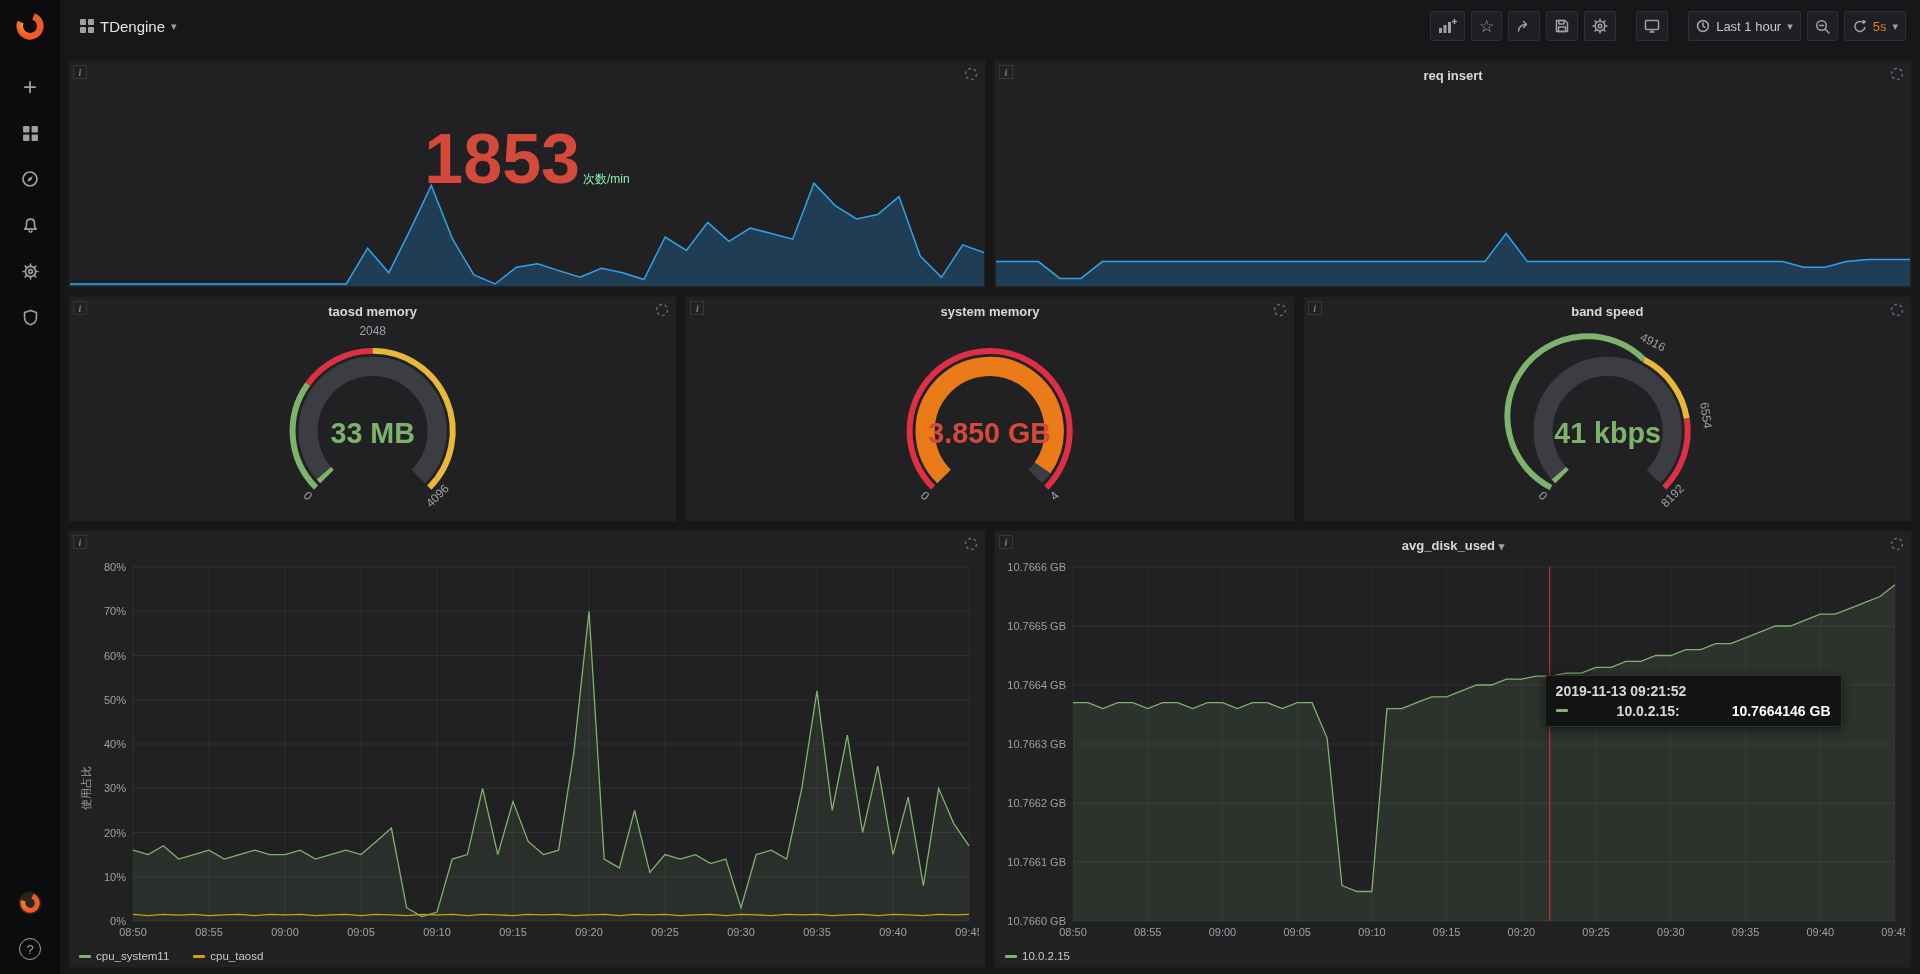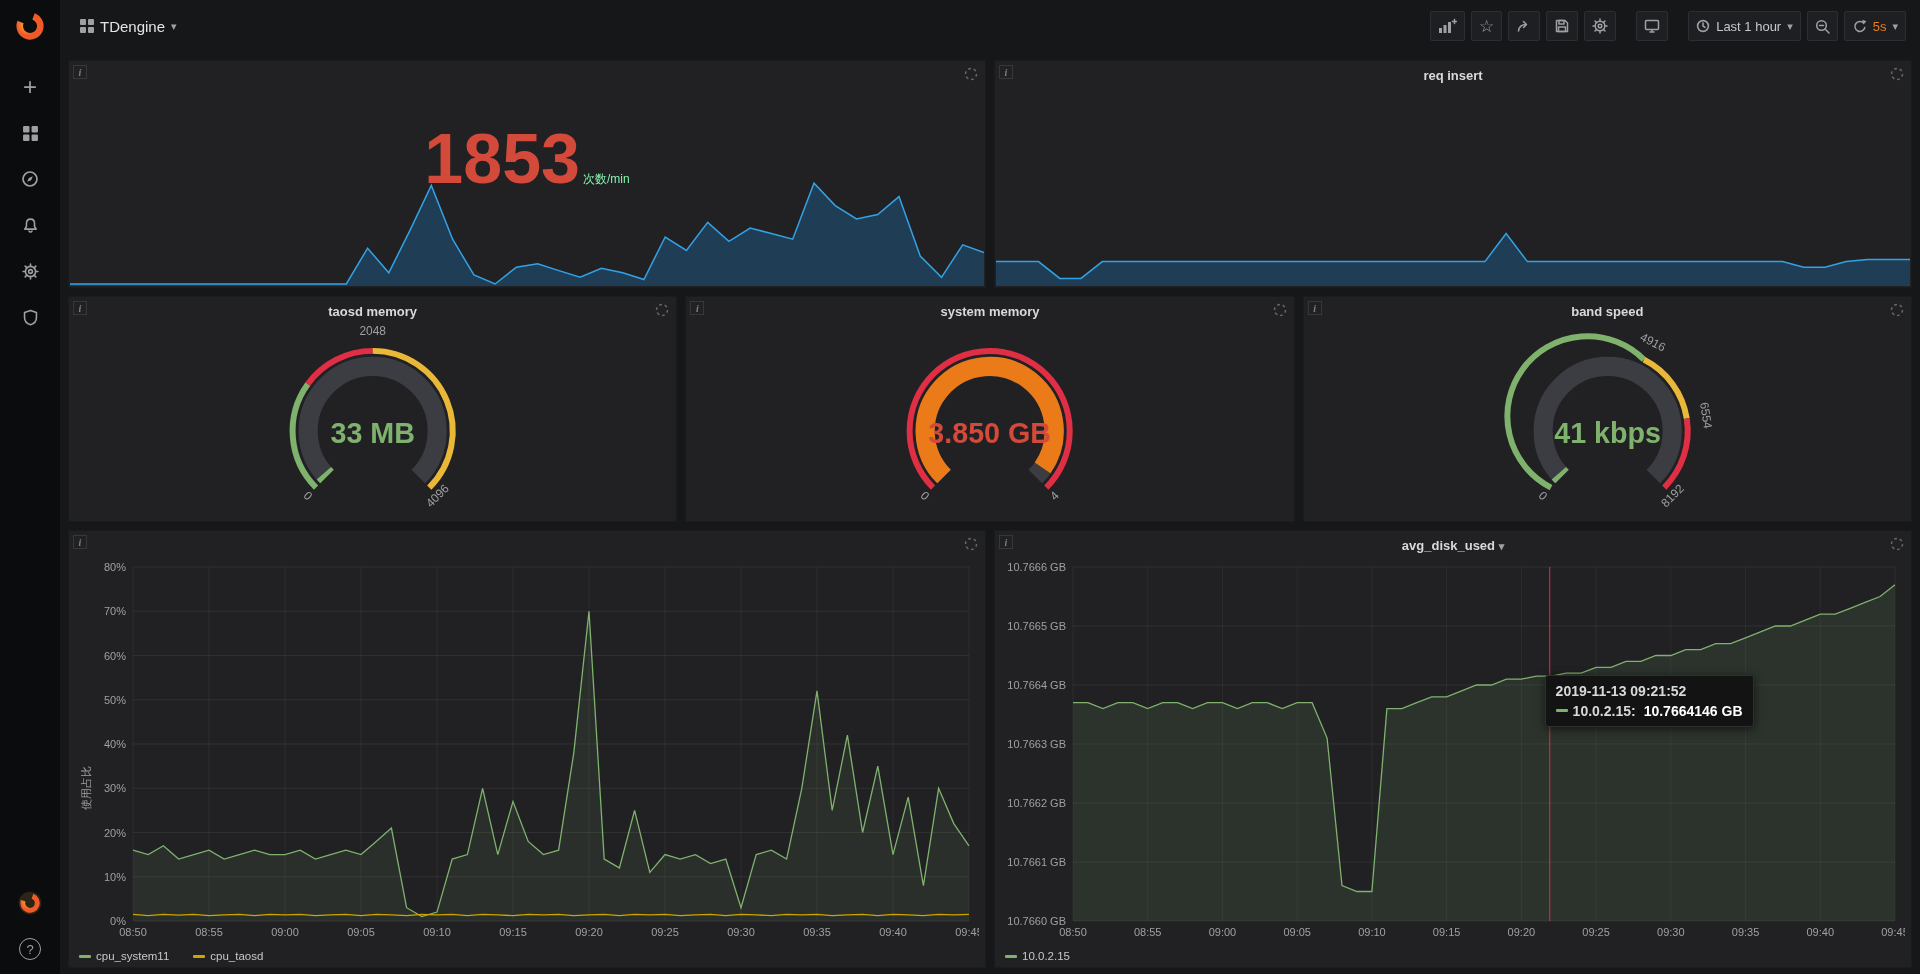--- a/index.html
+++ b/index.html
@@ -58,21 +58,21 @@
   .chart-body { position:absolute; top:28px; left:6px; right:6px; bottom:26px; }
   .cpu .chart-body { left:18px; }
   .y-title { position:absolute; left:10px; top:64%; font-size:11px; color:#9da0a3;
     transform:rotate(-90deg); transform-origin:0 0; white-space:nowrap; }
   .legend { position:absolute; left:10px; bottom:5px; display:flex; gap:24px; font-size:11.5px; color:#c7c8ca; }
   .legend-item { display:flex; align-items:center; cursor:pointer; }
   .legend-marker { display:inline-block; width:12px; height:3px; margin-right:5px; border-radius:1px; }
   .tooltip { position:absolute; left:60%; top:33%; background:#131313; border:1px solid #2f2f32; border-radius:3px;
     padding:7px 10px; font-size:14px; box-shadow:0 2px 10px rgba(0,0,0,0.6); z-index:5; white-space:nowrap; }
   .tt-date { font-weight:700; color:#d8d9da; margin-bottom:4px; }
-  .tt-row { display:flex; align-items:center; }
+  .tt-row { display:flex; align-items:center;gap:44px; }
   .tt-val { font-weight:700; color:#ffffff; margin-left:8px; }
 </style>
 </head>
 <body>
 
 <aside class="sidebar">
   <div class="logo-box">
     <svg width="30" height="30" viewBox="0 0 32 32">
       <defs>
           <radialGradient id="glg1" cx="50%" cy="35%">

